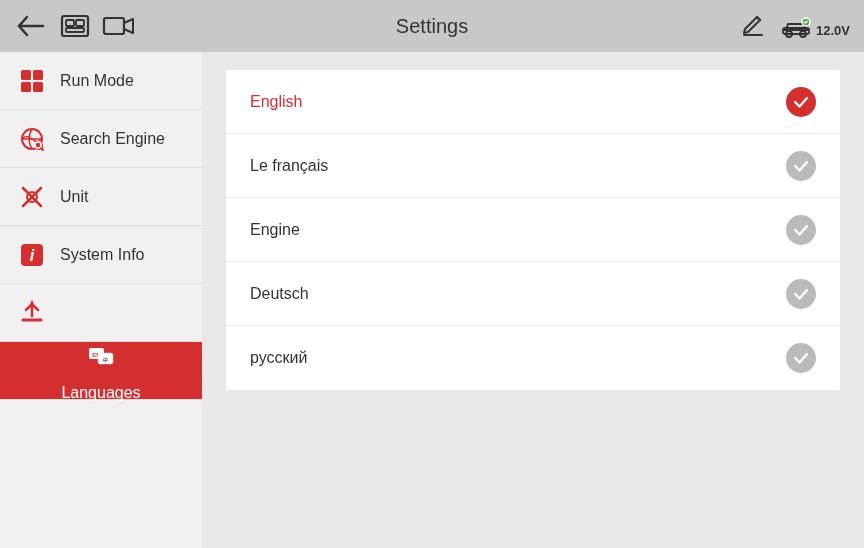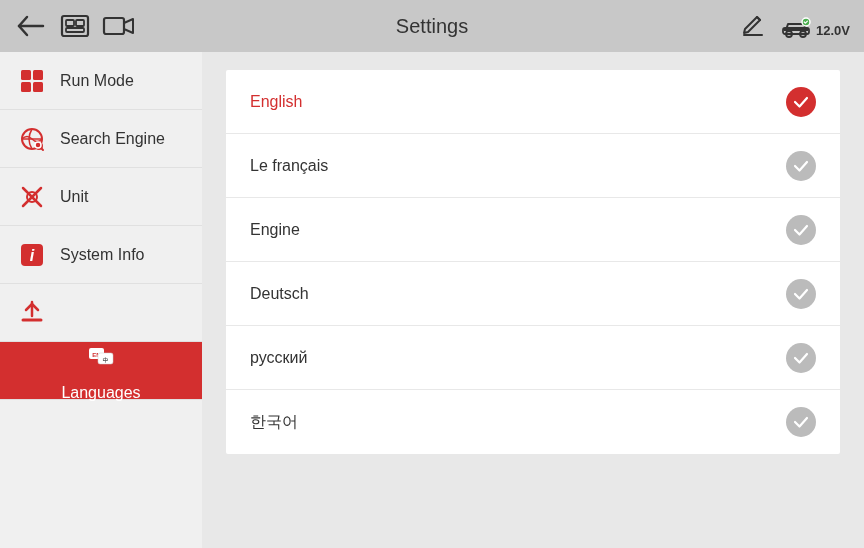--- a/index.html
+++ b/index.html
@@ -323,23 +323,15 @@
           </div>
         </div>
         <div class="language-item">
           <span class="language-label">русский</span>
           <div class="check-icon unselected">
             <svg viewBox="0 0 18 18" fill="none">
       <path d="M3 9L7.5 13.5L15 5" stroke="white" stroke-width="2.2" stroke-linecap="round" stroke-linejoin="round"></path>
     </svg>
           </div>
         </div>
-        <div class="language-item">
-          <span class="language-label">한국어</span>
-          <div class="check-icon unselected">
-            <svg viewBox="0 0 18 18" fill="none">
-      <path d="M3 9L7.5 13.5L15 5" stroke="white" stroke-width="2.2" stroke-linecap="round" stroke-linejoin="round"></path>
-    </svg>
-          </div>
-        </div>
       </div>
   </div>
 </div>
 
 </body></html>

